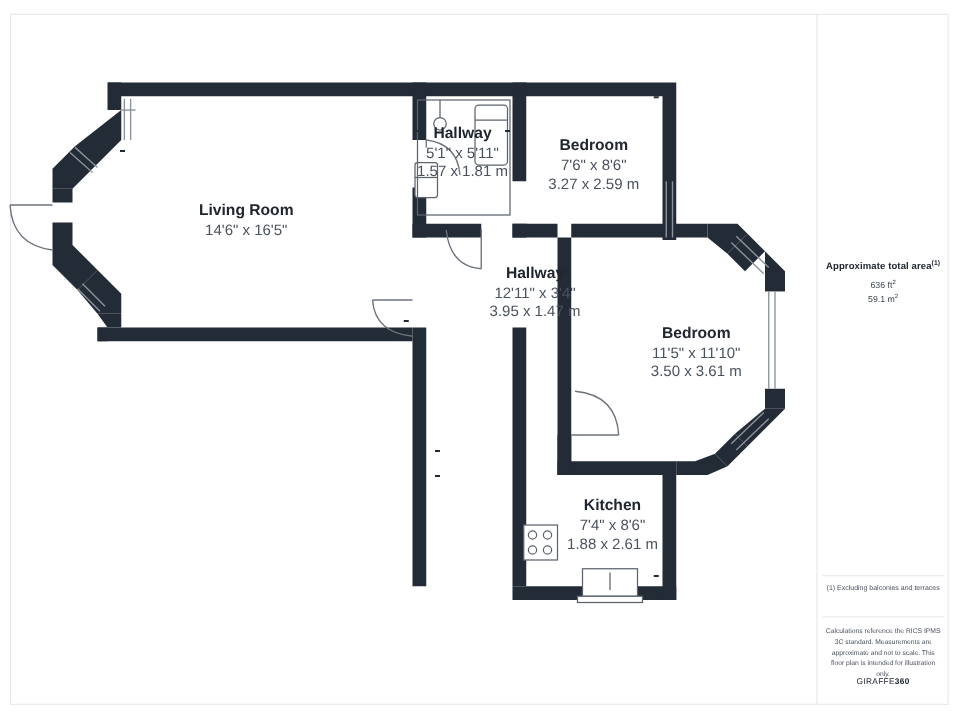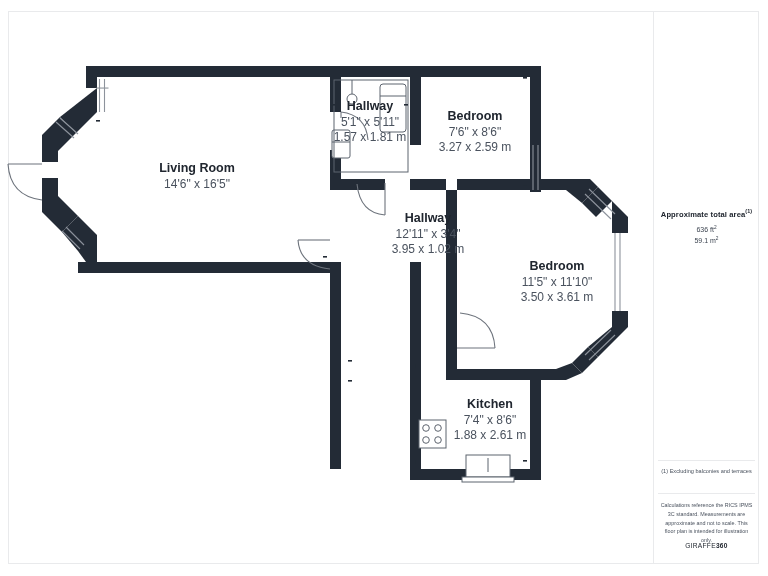--- a/index.html
+++ b/index.html
@@ -335,21 +335,21 @@
 
   <div class="room-label lbl-bed1">
     <span class="rname">Bedroom</span>
     <span class="rdim">7'6" x 8'6"</span>
     <span class="rdim">3.27 x 2.59 m</span>
   </div>
 
   <div class="room-label lbl-hall">
     <span class="rname">Hallway</span>
     <span class="rdim">12'11" x 3'4"</span>
-    <span class="rdim">3.95 x 1.02 m</span>
+    <span class="rdim">3.95 x 1.47 m</span>
   </div>
 
   <div class="room-label lbl-bed2">
     <span class="rname">Bedroom</span>
     <span class="rdim">11'5" x 11'10"</span>
     <span class="rdim">3.50 x 3.61 m</span>
   </div>
 
   <div class="room-label lbl-kitchen">
     <span class="rname">Kitchen</span>

